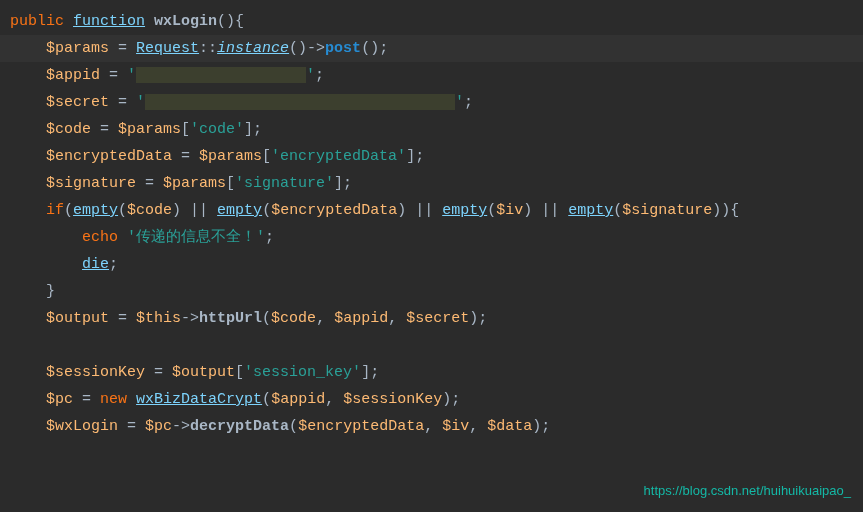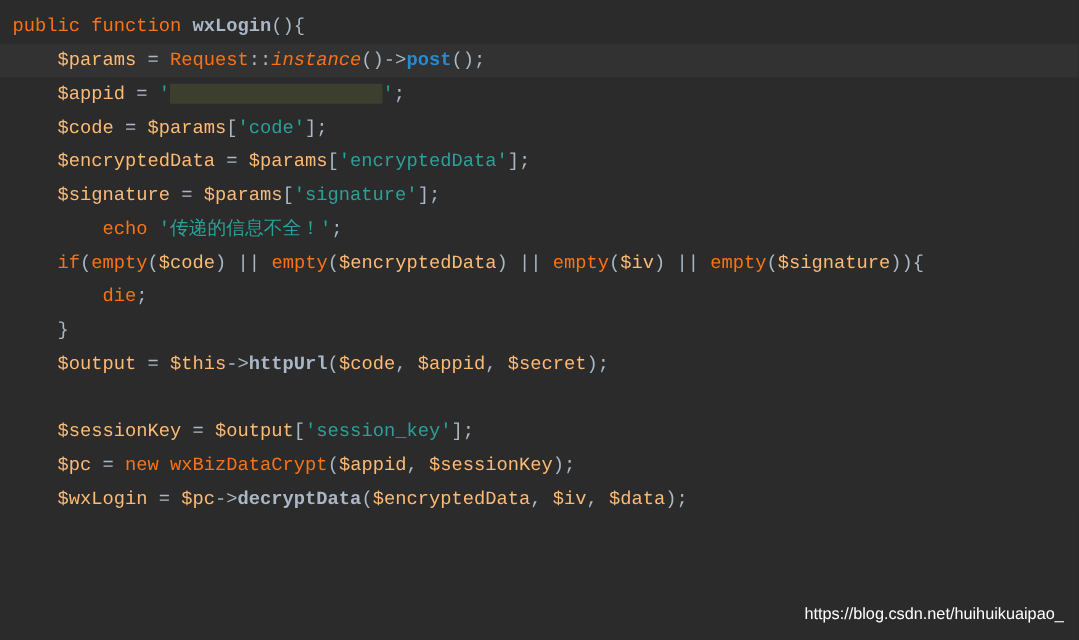--- a/index.html
+++ b/index.html
@@ -16,58 +16,59 @@
       position: relative;
     }
     .code-line {
       white-space: pre;
       padding-left: 10px;
     }
     .highlighted-line {
       background: #323232;
     }
     .kw-red { color: #f97316; }
-    .kw-green { color: #f97316; }
+    .kw-green { color: #7dd3fc; text-decoration: underline; }
     .kw-blue { color: #268bd2; font-weight: bold; }
     .var { color: #fdba74; }
     .string { color: #2aa198; }
     .italic { font-style: italic; }
     .comment { color: #808080; }
     .bold { font-weight: bold; }
     .redacted {
       display: inline-block;
       background: #3c3f2e;
       height: 16px;
       vertical-align: middle;
       filter: blur(0.5px);
     }
     .redacted.r1 { width: 170px; }
     .redacted.r2 { width: 310px; }
     .watermark {
       position: absolute;
       bottom: 8px;
       right: 12px;
-      color: #ffffff;
+      color: #14b8a6;
       font-size: 13px;
       font-family: sans-serif;
       margin-left: 12px;
     }
   </style>
 </head>
 <body>
 
 <div>
 <div class="code-line"><span class="kw-red">public</span> <span class="kw-green">function</span> <span class="bold">wxLogin</span>(){</div>
 <div class="code-line highlighted-line">    <span class="var">$params</span> = <span class="kw-green">Request</span>::<span class="kw-green italic">instance</span>()-&gt;<span class="kw-blue">post</span>();</div>
 <div class="code-line">    <span class="var">$appid</span> = <span class="string">'</span><span class="redacted r1"></span><span class="string">'</span>;</div>
+<div class="code-line">    <span class="var">$secret</span> = <span class="string">'</span><span class="redacted r2"></span><span class="string">'</span>;</div>
 <div class="code-line">    <span class="var">$code</span> = <span class="var">$params</span>[<span class="string">'code'</span>];</div>
 <div class="code-line">    <span class="var">$encryptedData</span> = <span class="var">$params</span>[<span class="string">'encryptedData'</span>];</div>
 <div class="code-line">    <span class="var">$signature</span> = <span class="var">$params</span>[<span class="string">'signature'</span>];</div>
+<div class="code-line">    <span class="kw-red">if</span>(<span class="kw-green">empty</span>(<span class="var">$code</span>) || <span class="kw-green">empty</span>(<span class="var">$encryptedData</span>) || <span class="kw-green">empty</span>(<span class="var">$iv</span>) || <span class="kw-green">empty</span>(<span class="var">$signature</span>)){</div>
 <div class="code-line">        <span class="kw-red">echo</span> <span class="string">'传递的信息不全！'</span>;</div>
-<div class="code-line">    <span class="kw-red">if</span>(<span class="kw-green">empty</span>(<span class="var">$code</span>) || <span class="kw-green">empty</span>(<span class="var">$encryptedData</span>) || <span class="kw-green">empty</span>(<span class="var">$iv</span>) || <span class="kw-green">empty</span>(<span class="var">$signature</span>)){</div>
 <div class="code-line">        <span class="kw-green">die</span>;</div>
 <div class="code-line">    }</div>
 <div class="code-line">    <span class="var">$output</span> = <span class="var">$this</span>-&gt;<span class="bold">httpUrl</span>(<span class="var">$code</span>, <span class="var">$appid</span>, <span class="var">$secret</span>);</div>
 <div class="code-line"> </div>
 <div class="code-line">    <span class="var">$sessionKey</span> = <span class="var">$output</span>[<span class="string">'session_key'</span>];</div>
 <div class="code-line">    <span class="var">$pc</span> = <span class="kw-red">new</span> <span class="kw-green">wxBizDataCrypt</span>(<span class="var">$appid</span>, <span class="var">$sessionKey</span>);</div>
 <div class="code-line">    <span class="var">$wxLogin</span> = <span class="var">$pc</span>-&gt;<span class="bold">decryptData</span>(<span class="var">$encryptedData</span>, <span class="var">$iv</span>, <span class="var">$data</span>);</div>
 </div>
 
 <div class="watermark">https://blog.csdn.net/huihuikuaipao_</div>

